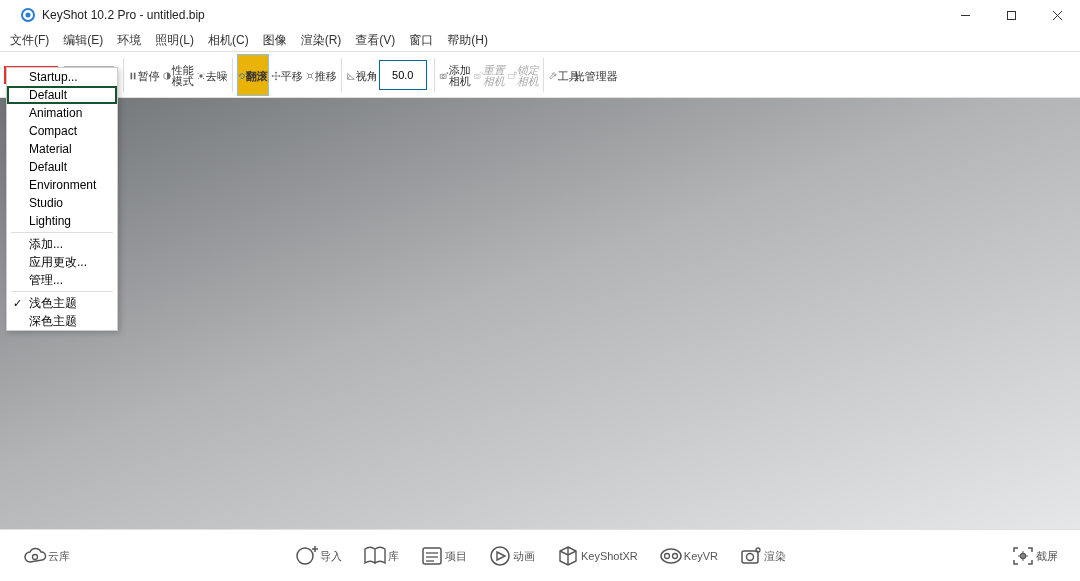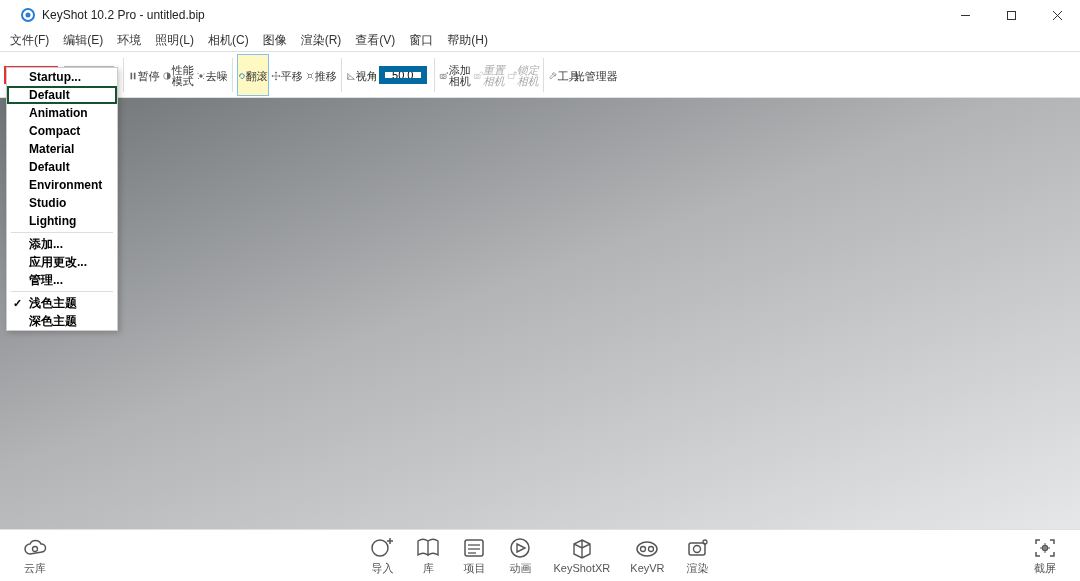--- a/index.html
+++ b/index.html
@@ -22,36 +22,36 @@
     .startup-dd { border: 2px solid #e33; padding: 0 2px; height: 18px; display: flex; align-items: center; font-size: 11px; margin-right: 6px; }
     .startup-dd .arrow { margin-left: 6px; font-size: 9px; }
     .zoom-dd { border: 1px solid #bbb; padding: 0 4px; height: 18px; display: flex; align-items: center; font-size: 11px; margin-right: 6px; }
     .zoom-dd .arrow { margin-left: 4px; font-size: 9px; }
     .tsep { width: 1px; height: 34px; background: #ddd; margin: 0 3px; }
     .tbtn { width: 32px; height: 42px; display: flex; flex-direction: row; align-items: center; justify-content: flex-end; padding-top: 2px; margin: 0 1px; }
     .tbtn.wide { width: 36px; }
     .tbtn .ticon { width: 24px; height: 22px; display: flex; align-items: center; justify-content: center; }
     .tbtn .tlabel { font-size: 11px; color: #333; margin-top: 1px; text-align: center; line-height: 11px; white-space: nowrap; }
     .tbtn.dim .tlabel { color: #aaa; font-style: italic; }
-    .tbtn.active { background: #fef9c3; border: 1px solid #88bef0; }
-    .focal-input { border: 6px solid #0369a1; width: 48px; height: 18px; font-size: 11px; text-align: center; margin-right: 4px; }
+    .tbtn.active { background: #eab308; border: 1px solid #88bef0; font-weight: bold; }
+    .focal-input { border: 1px solid #0369a1; width: 48px; height: 30px; font-size: 11px; text-align: center; margin-right: 4px; }
 
     
     .viewport { position: absolute; left: 0; right: 0; top: 98px; bottom: 52px; background: linear-gradient(160deg, #6f7275 0%, #b2b4b6 45%, #e6e7e8 100%); }
 
     
     .dropdown { position: absolute; left: 6px; top: 67px; width: 112px; background: #fff; border: 1px solid #ccc; box-shadow: 2px 2px 6px rgba(0,0,0,0.2); font-size: 12px; z-index: 10; }
-    .dropdown .ditem { padding: 2px 8px 2px 22px; height: 18px; display: flex; align-items: center; position: relative; font-weight: bold; }
+    .dropdown .ditem { padding: 2px 8px 2px 22px; height: 18px; display: flex; align-items: center; position: relative; }
     .dropdown .ditem.highlight { border: 2px solid #14532d; padding-left: 20px; }
     .dropdown .dsep { height: 1px; background: #ddd; margin: 2px 4px; }
     .dropdown .ditem .check { position: absolute; left: 6px; font-size: 11px; }
 
     
     .bottombar { position: absolute; left: 0; right: 0; bottom: 0; height: 52px; background: #fff; border-top: 1px solid #e0e0e0; display: flex; align-items: center; padding: 0 12px; }
-    .bbtn { display: flex; flex-direction: column; align-items: center; margin: 12px 10px; }
+    .bbtn { display: flex; flex-direction: row; align-items: center; margin: 12px 10px; }
     .bbtn .bicon { width: 26px; height: 24px; display: flex; align-items: center; justify-content: center; }
     .bbtn .blabel { font-size: 11px; color: #555; margin-top: 1px; }
     .bspacer { flex: 1; }
   </style>
 </head>
 <body>
 
 <div class="titlebar">
   <span class="logo">
     <svg viewBox="0 0 16 16">

